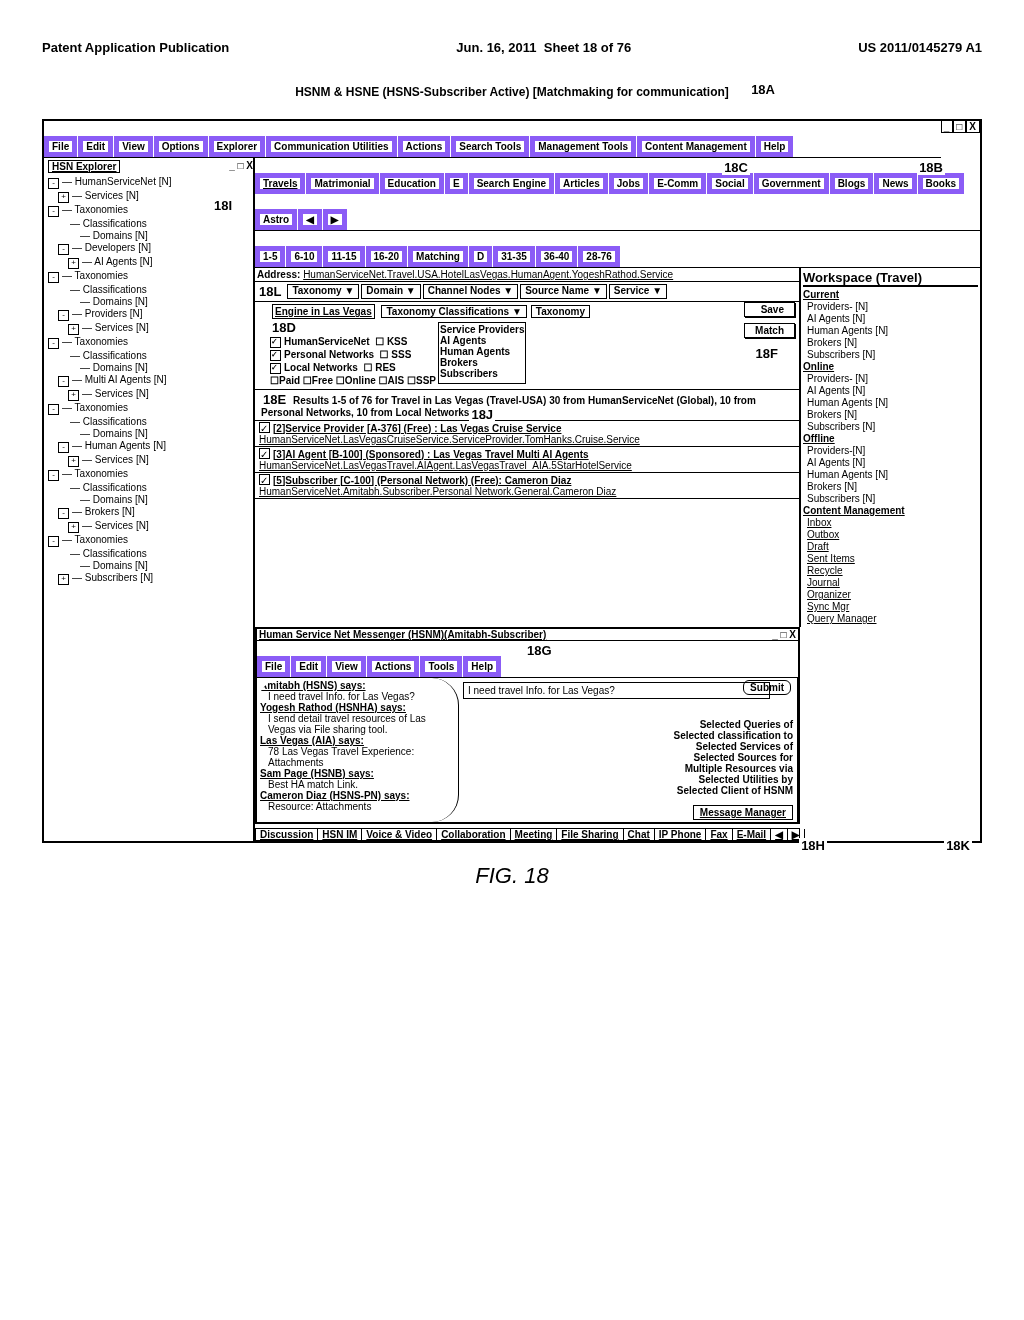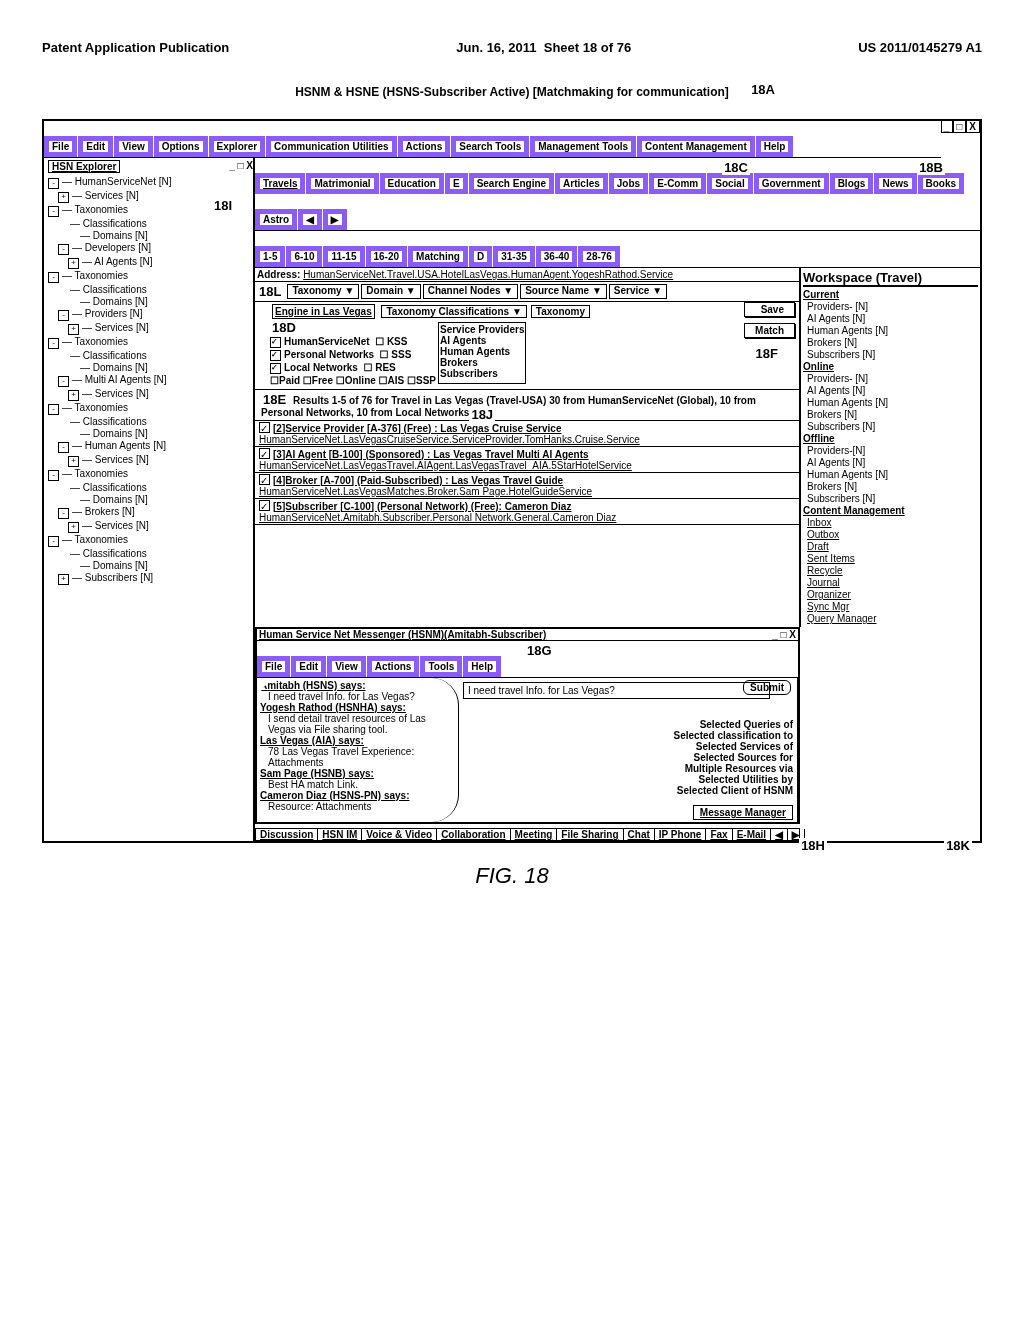--- a/index.html
+++ b/index.html
@@ -299,21 +299,20 @@
                 </div>
               </div>
               <div class="result-note">
                 <span class="callout" style="position:static;border:none;padding-right:4px;">18E</span>
                 <span>Results 1-5 of 76 for Travel in Las Vegas (Travel-USA) 30 from HumanServiceNet (Global), 10 from Personal Networks, 10 from Local Networks</span>
                 <span class="callout" style="float:right;border:none;">18J</span>
               </div>
               <div id="results">
                   <div class="result-item"><span class="chk on" style="display:inline-block;width:9px;height:9px;border:1px solid #000;margin-right:3px;">✓</span><b style="text-decoration:underline;">[2]Service Provider [A-376] (Free) : Las Vegas Cruise Service</b><span class="meta">HumanServiceNet.LasVegasCruiseService.ServiceProvider.TomHanks.Cruise.Service</span></div>
                   <div class="result-item"><span class="chk on" style="display:inline-block;width:9px;height:9px;border:1px solid #000;margin-right:3px;">✓</span><b style="text-decoration:underline;">[3]AI Agent [B-100] (Sponsored) : Las Vegas Travel Multi AI Agents</b><span class="meta">HumanServiceNet.LasVegasTravel.AIAgent.LasVegasTravel_AIA.5StarHotelService</span></div>
-                  <div class="result-item"><span class="chk on" style="display:inline-block;width:9px;height:9px;border:1px solid #000;margin-right:3px;">✓</span><b style="text-decoration:underline;">[4]Broker [A-700] (Paid-Subscribed) : Las Vegas Travel Guide</b><span class="meta">HumanServiceNet.LasVegasMatches.Broker.Sam Page.HotelGuideService</span></div>
                   <div class="result-item"><span class="chk on" style="display:inline-block;width:9px;height:9px;border:1px solid #000;margin-right:3px;">✓</span><b style="text-decoration:underline;">[5]Subscriber [C-100] (Personal Network) (Free): Cameron Diaz</b><span class="meta">HumanServiceNet.Amitabh.Subscriber.Personal Network.General.Cameron Diaz</span></div>
                 </div>
             </div>
 
             <div class="right-col">
               <span class="ws-title">Workspace (Travel)</span>
               <div id="wsec">
                   <div class="sec">Current</div>
                   <ul>
                     <li>Providers- [N]</li>

